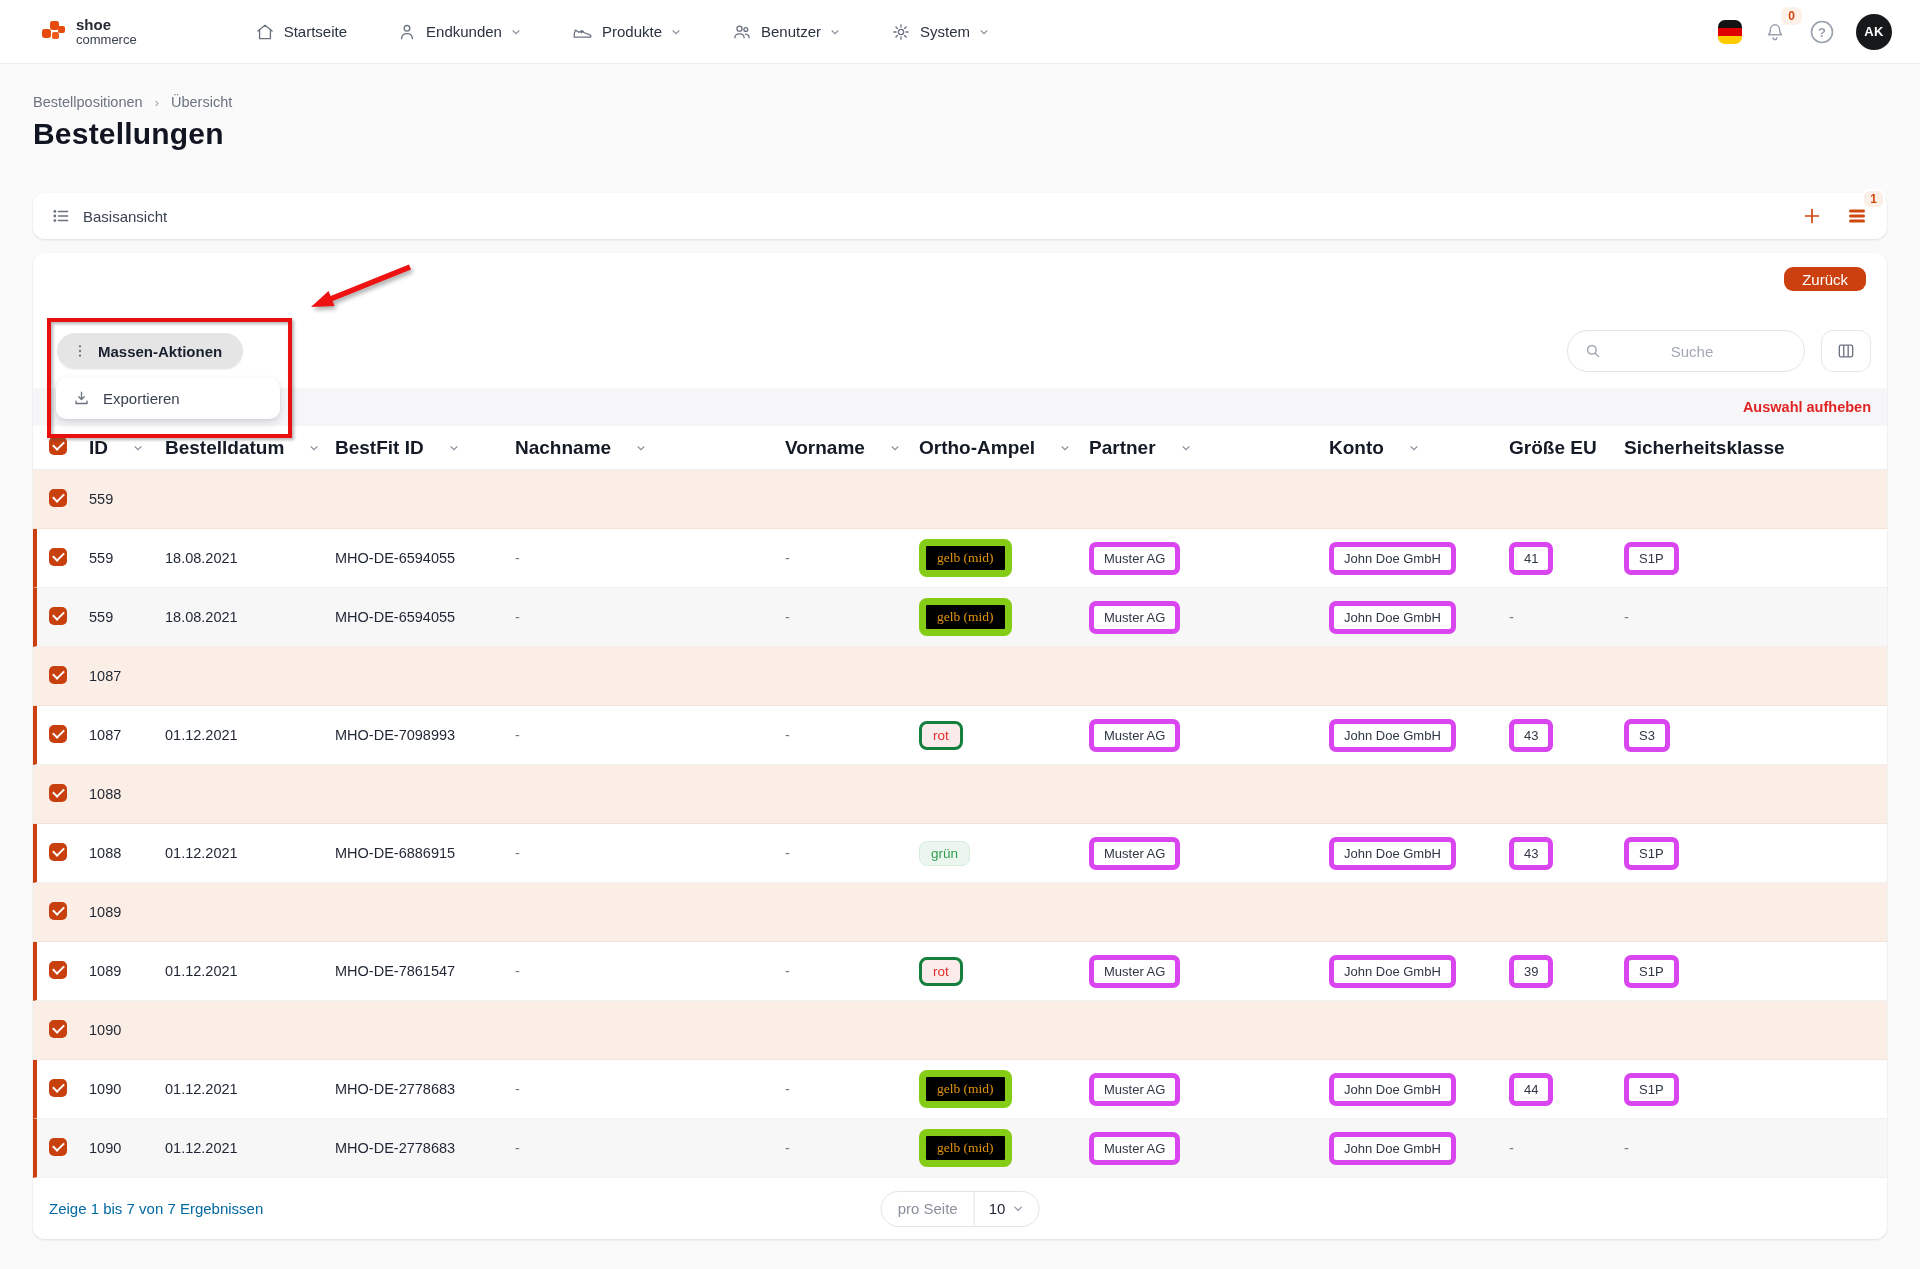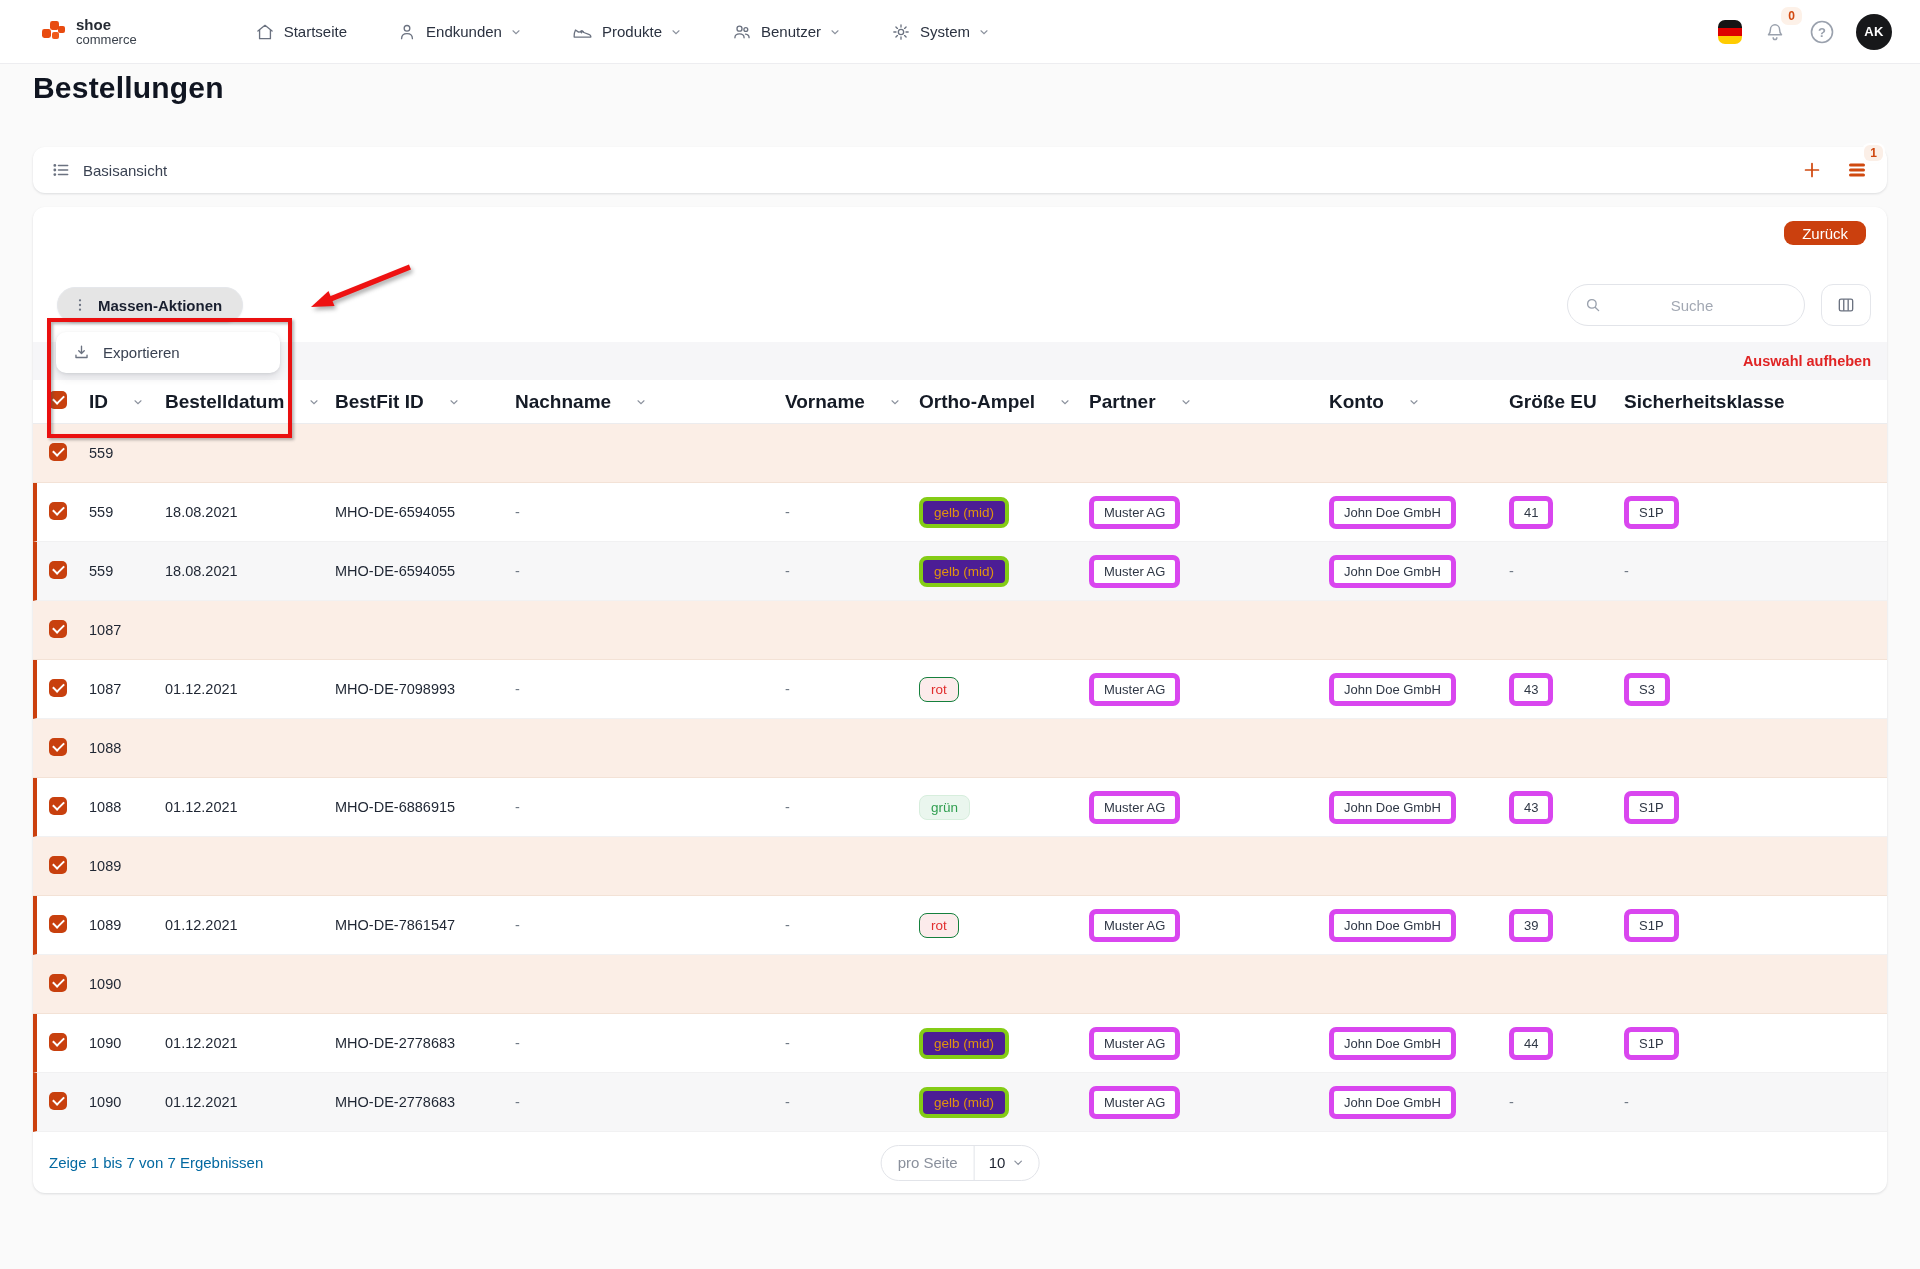--- a/index.html
+++ b/index.html
@@ -118,22 +118,22 @@
   .tr.group { background:#fbeee6; border-bottom-color:#f3e2d6; }
   .tr.group .row-id { font-weight:500; }
   .tr.detail { border-left:4px solid #cb400e; padding-left:12px; }
   .tr.detail.shaded { background:#f7f7f8; }
   .dash { color:#717a86; }
   .pill {
     display:inline-block; background:#fff; border:5px solid #d946ef; border-radius:7px;
     padding:4px 10px; font-size:13px; color:#2f3745; white-space:nowrap;
   }
   .badge { display:inline-block; border-radius:8px; padding:4px 11px; font-size:13.5px; white-space:nowrap; }
-  .badge.yellow { color:#e0940f; background:#4c1d95; border:4px solid #84cc16; }
-  .badge.red    { color:#e12d2d; background:#fcebeb; border:1px solid #15803d; }
+  .badge.yellow { color:#e0940f; background:#000000; border:7px solid #84cc16;font-family:Liberation Serif, serif; }
+  .badge.red    { color:#e12d2d; background:#fcebeb; border:3px solid #15803d; }
   .badge.green  { color:#2f9e4f; background:#eaf6ee; border:1px solid #d7eedd; }
 
   .cb {
     width:18px; height:18px; border-radius:5px; background:#c8400e; position:relative; cursor:pointer;
     display:inline-block;
   }
   .cb::after {
     content:""; position:absolute; left:4px; top:4.5px; width:9px; height:5px;
     border-left:2px solid #fff; border-bottom:2px solid #fff; transform:rotate(-45deg);
   }
@@ -270,20 +270,25 @@
       <svg width="28" height="28" viewBox="0 0 28 28" fill="none">
         <circle cx="14" cy="14" r="10.5" stroke="#9aa1ad" stroke-width="1.6"></circle>
         <text x="14" y="19" text-anchor="middle" font-size="13" font-weight="700" fill="#9aa1ad" font-family="Liberation Sans, sans-serif">?</text>
       </svg>
     </div>
     <div class="avatar">AK</div>
   </div>
 </nav>
 
 <div class="page">
+  <div class="breadcrumb">
+    <span>Bestellpositionen</span>
+    <span class="sep">›</span>
+    <span>Übersicht</span>
+  </div>
   <h1 class="page-title">Bestellungen</h1>
 
   <div class="view-bar">
     <span>
       <svg width="20" height="20" viewBox="0 0 24 24" fill="none" stroke="#6b7280" stroke-width="1.8" stroke-linecap="round">
         <path d="M9 6.5h11M9 12h11M9 17.5h11"></path>
         <circle cx="4.6" cy="6.5" r="0.8" fill="#6b7280"></circle>
           <circle cx="4.6" cy="12" r="0.8" fill="#6b7280"></circle>
           <circle cx="4.6" cy="17.5" r="0.8" fill="#6b7280"></circle>
       </svg>

